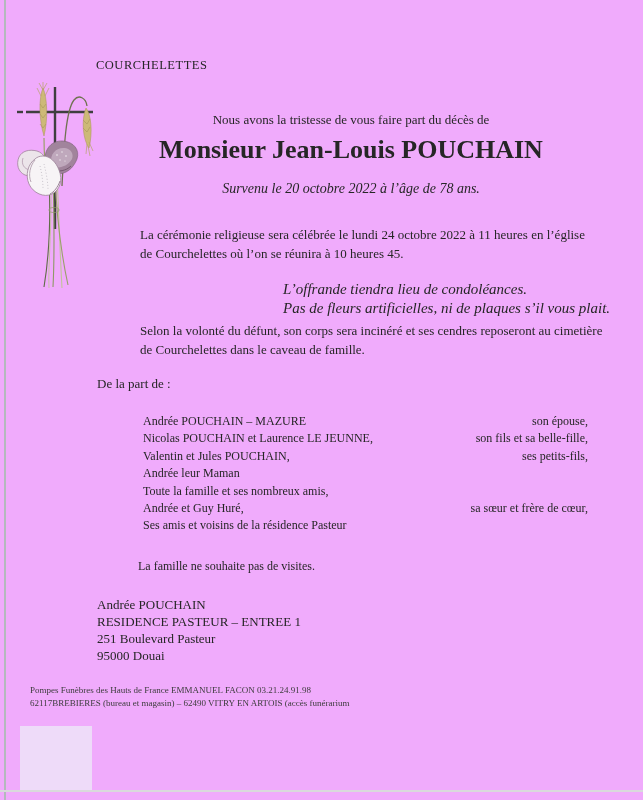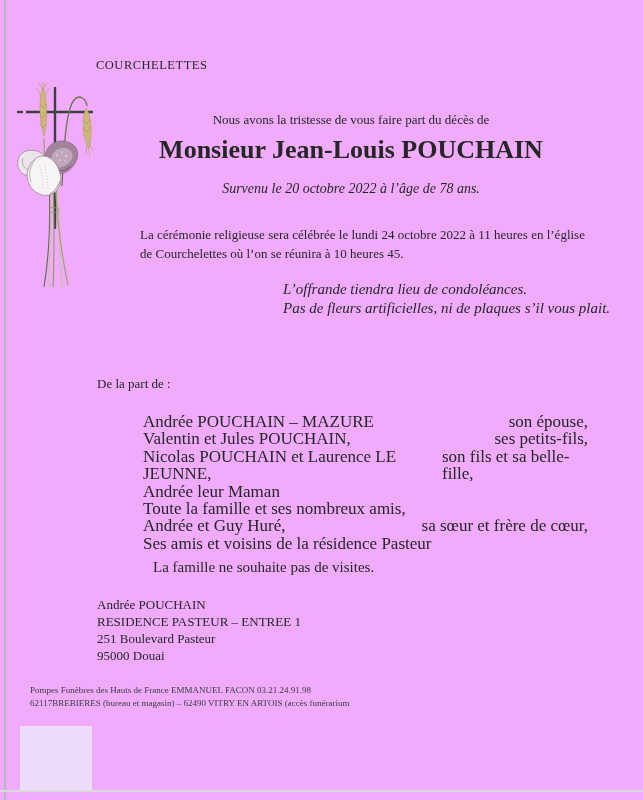--- a/index.html
+++ b/index.html
@@ -15,23 +15,23 @@
   .town { position:absolute; left:96px; top:58px; font-size:12.5px; letter-spacing:.5px; }
   .center-line { position:absolute; left:59px; width:584px; text-align:center; }
   .intro { top:112px; font-size:13px; }
   .title { top:135px; font-size:26px; font-weight:bold; margin:0; }
   .death-line { top:181px; font-size:14px;font-style:italic; }
   .para { position:absolute; left:140px; font-size:13px; line-height:18.5px; white-space:nowrap; }
   .ceremony { top:226px; }
   .cremation { top:322px; }
   .offering { position:absolute; left:267px; top:280px; font-style:italic; font-size:15px; line-height:18.5px; white-space:nowrap;margin-left:16px; }
   .from-label { position:absolute; left:97px; top:376px; font-size:13px; }
-  .family { position:absolute; left:143px; top:413px; width:445px; font-size:17px; line-height:17.4px; }
+  .family { position:absolute; left:143px; top:413px; width:445px; font-size:12px; line-height:17.4px; }
   .frow { display:flex; justify-content:space-between; }
-  .no-visits { position:absolute; left:153px; top:559px; font-size:15px; }
+  .no-visits { position:absolute; left:138px; top:559px; font-size:12px; }
   .contact { position:absolute; left:97px; top:596px; font-size:13px; line-height:17px; }
   .footer { position:absolute; left:30px; top:684px; width:600px; text-align:left; font-size:9px; line-height:12.5px; color:#3c3c3c; }
 </style>
 </head>
 <body>
 
 <div class="page">
 
   <div class="scan-edge-left"></div>
   <div class="scan-smudge"></div>
@@ -94,35 +94,39 @@
   <div class="para ceremony">
     <div>La cérémonie religieuse sera célébrée le lundi 24 octobre 2022 à 11 heures en l’église</div>
     <div>de Courchelettes où l’on se réunira à 10 heures 45.</div>
   </div>
 
   <div class="offering">
     <div>L’offrande tiendra lieu de condoléances.</div>
     <div>Pas de fleurs artificielles, ni de plaques s’il vous plait.</div>
   </div>
 
+  <div class="para cremation">
+    <div>Selon la volonté du défunt, son corps sera incinéré et ses cendres reposeront au cimetière</div>
+    <div>de Courchelettes dans le caveau de famille.</div>
+  </div>
 
   <div class="from-label">De la part de :</div>
 
   <div class="family">
     <div class="frow">
       <span>Andrée POUCHAIN – MAZURE</span>
       <span>son épouse,</span>
     </div>
     <div class="frow">
+      <span>Nicolas POUCHAIN et Laurence LE JEUNNE,</span>
+      <span>son fils et sa belle-fille,</span>
+    </div>
+    <div class="frow">
       <span>Valentin et Jules POUCHAIN,</span>
       <span>ses petits-fils,</span>
-    </div>
-    <div class="frow">
-      <span>Nicolas POUCHAIN et Laurence LE JEUNNE,</span>
-      <span>son fils et sa belle-fille,</span>
     </div>
     <div class="frow">
       <span>Andrée leur Maman</span>
       <span></span>
     </div>
     <div class="frow">
       <span>Toute la famille et ses nombreux amis,</span>
       <span></span>
     </div>
     <div class="frow">

